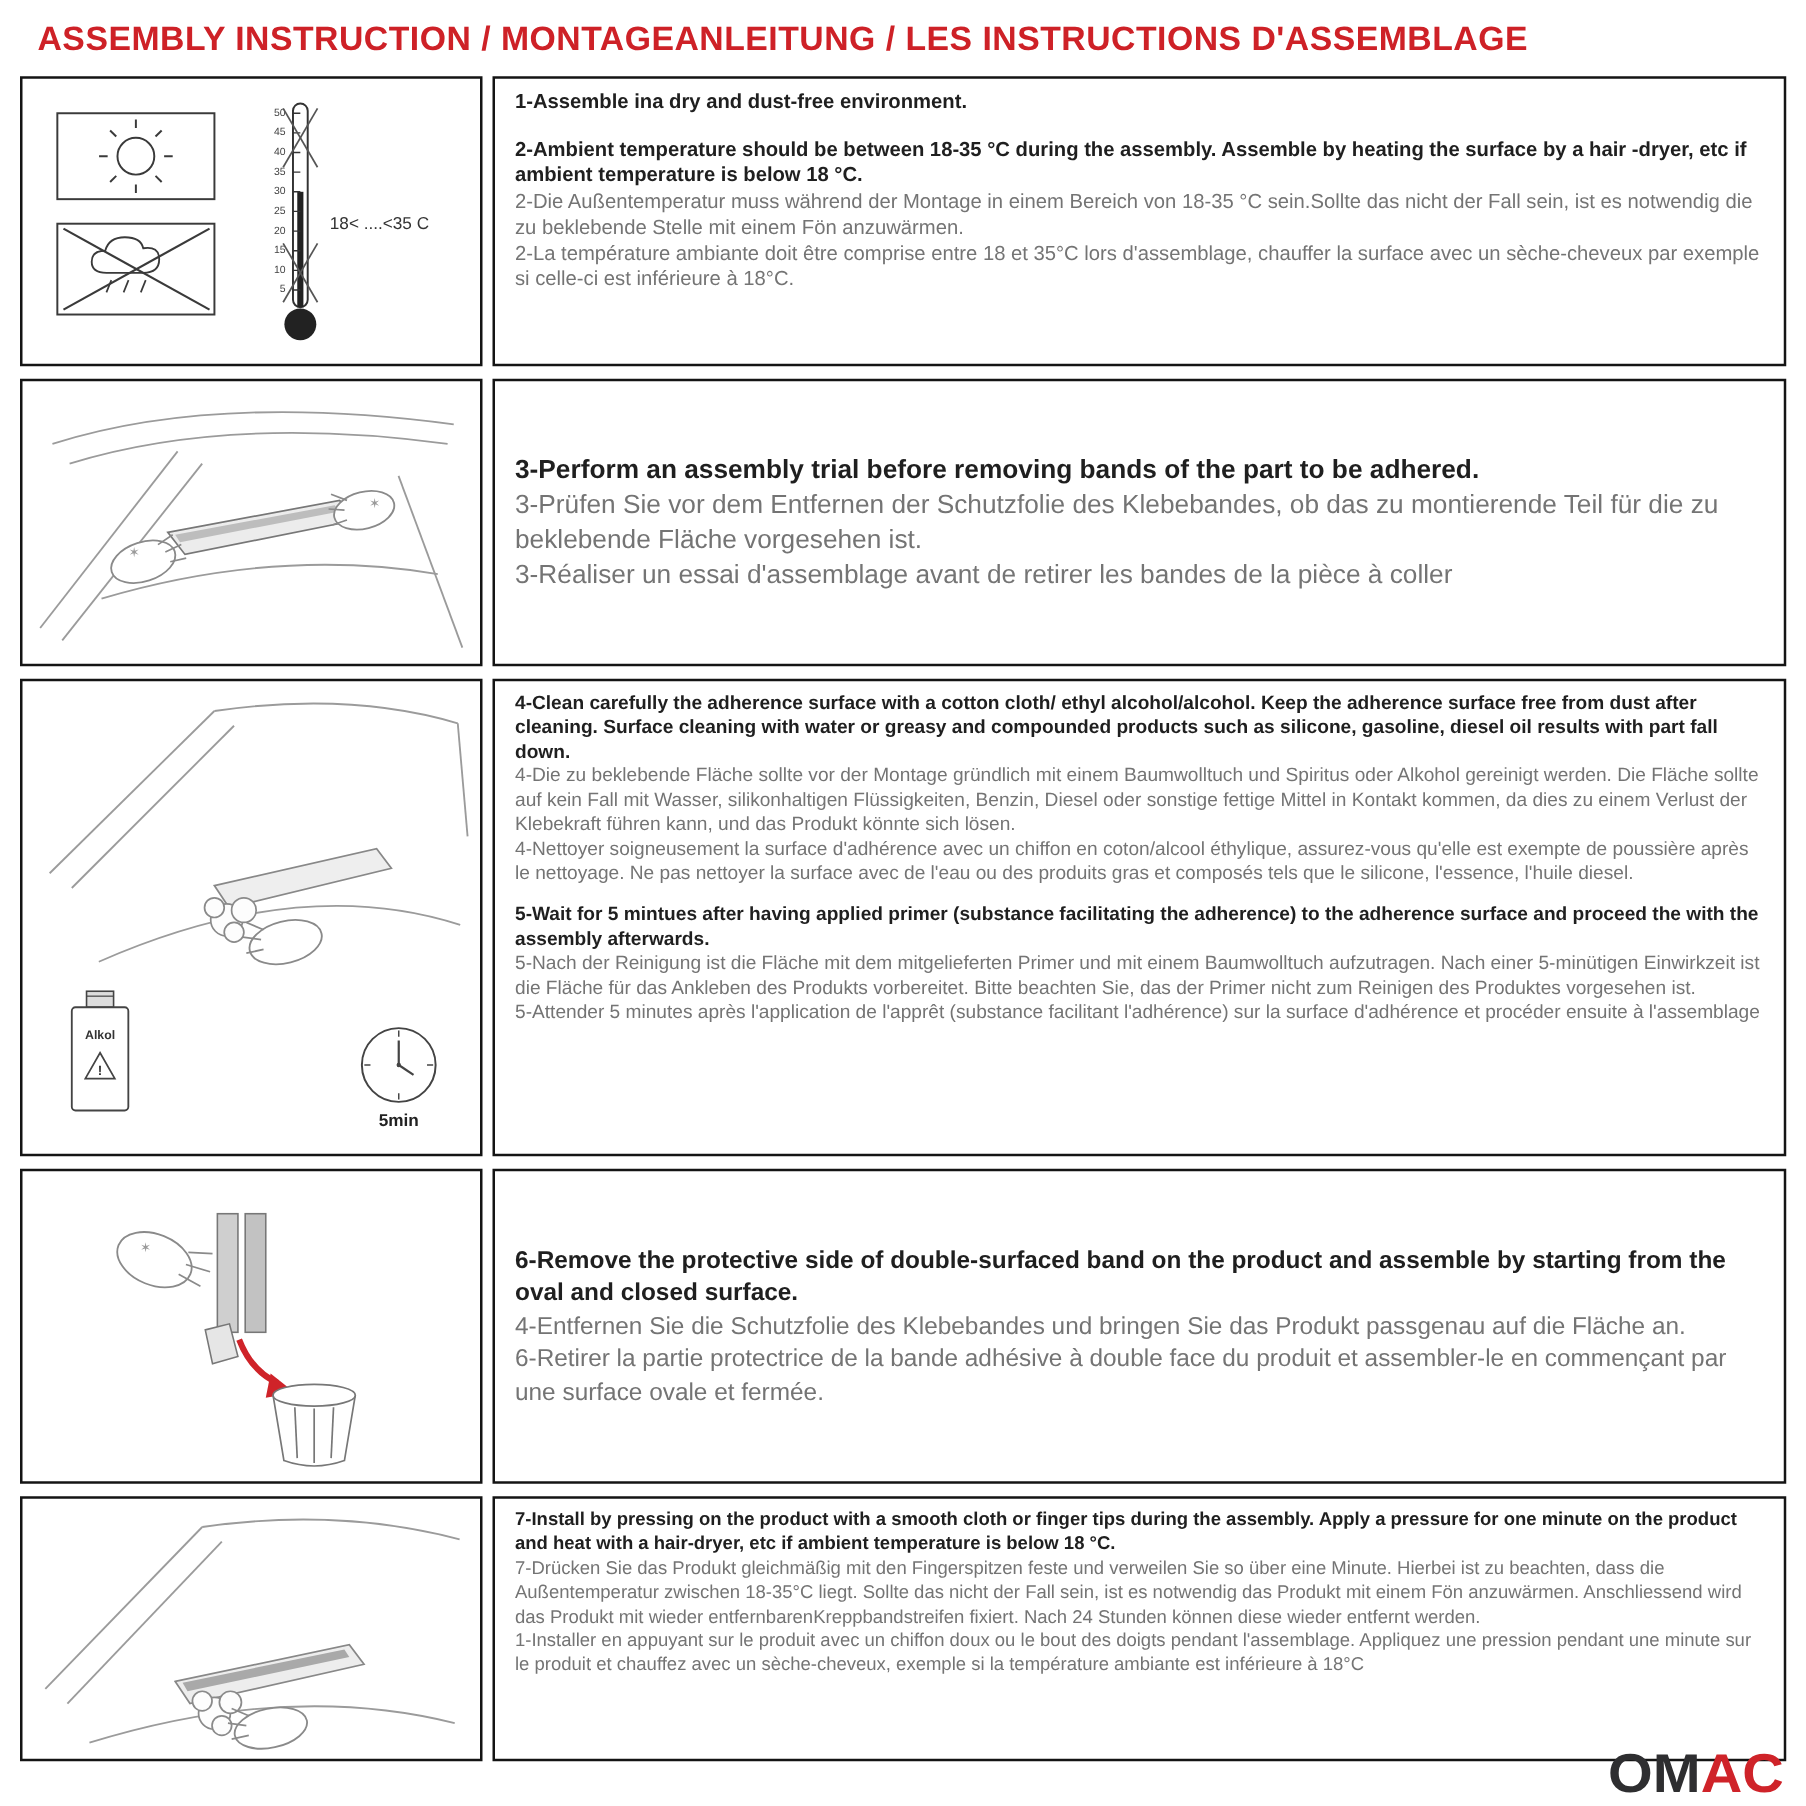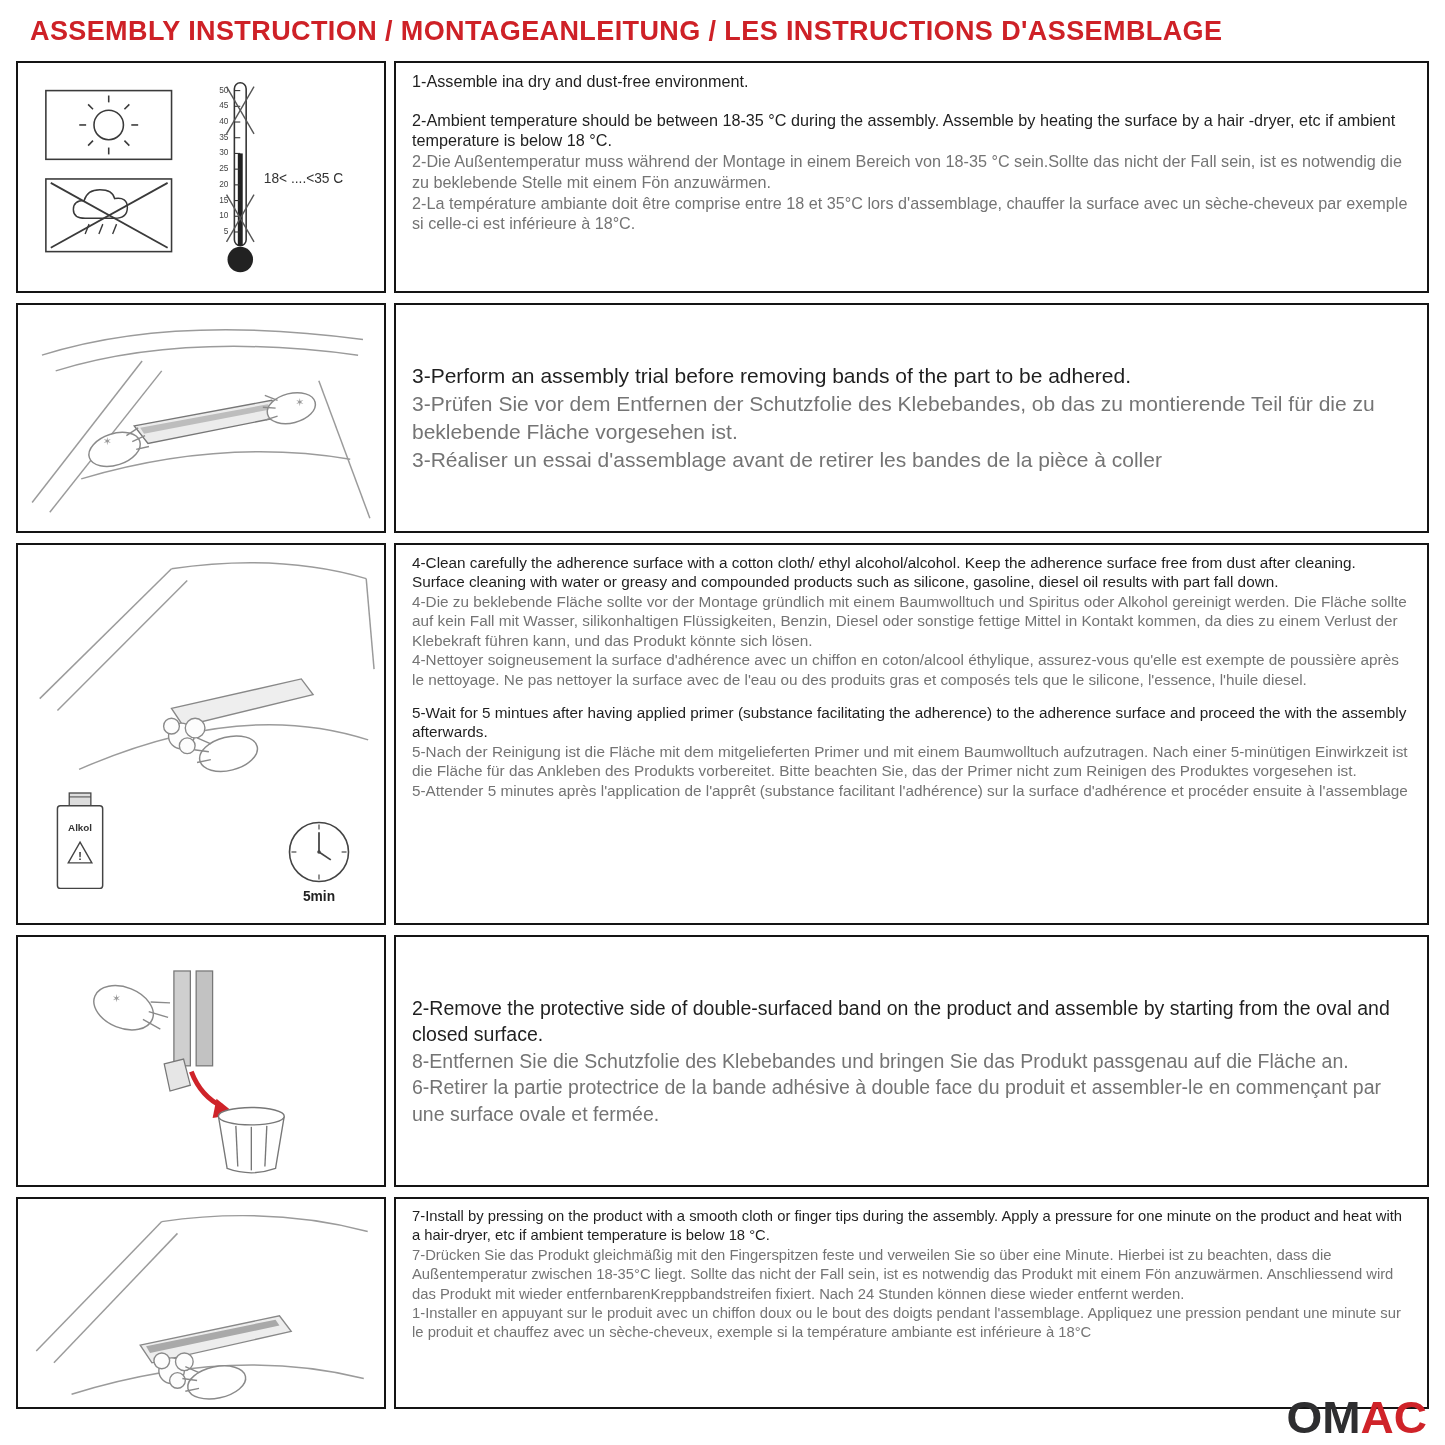--- a/index.html
+++ b/index.html
@@ -7,21 +7,21 @@
   .page{box-sizing:border-box;padding:10px 16px 0 16px;}
   .title{color:#ce2127;font-weight:bold;font-size:27px;letter-spacing:.4px;margin:6px 0 14px 14px;white-space:nowrap;}
   .rows{display:flex;flex-direction:column;gap:10px;}
   .row{display:flex;gap:8px;align-items:stretch;}
   .figure-box{flex:0 0 370px;width:370px;border:2px solid #141414;box-sizing:border-box;background:#fff;display:flex;align-items:center;justify-content:center;overflow:hidden;}
   .text-box{flex:1;border:2px solid #141414;box-sizing:border-box;padding:8px 16px;background:#fff;}
   .text-box.center{display:flex;flex-direction:column;justify-content:center;}
   .para{margin:0;}
   .gap18 .para + .para{margin-top:18px;}
   .gap16 .para + .para{margin-top:14px;}
-  .en{font-weight:normal;color:#1f1f1f;}
+  .en{font-weight:bold;color:#1f1f1f;}
   .de,.fr{color:#747474;}
   .fs16{font-size:16.2px;line-height:1.28;}
   .fs20{font-size:21px;line-height:1.33;}
   .fs15{font-size:15.3px;line-height:1.27;}
   .fs19{font-size:19.5px;line-height:1.36;}
   .fs14{font-size:14.8px;line-height:1.31;}
   .r1{min-height:232px;}
   .r2{min-height:230px;}
   .r3{min-height:382px;}
   .r4{min-height:252px;}
@@ -232,22 +232,22 @@
             <path d="M198,182 L207,236 Q232,245 257,236 L266,182"></path>
             <ellipse cx="232" cy="182" rx="34" ry="9"></ellipse>
             <line x1="216" y1="192" x2="218" y2="234"></line>
             <line x1="232" y1="193" x2="232" y2="238"></line>
             <line x1="248" y1="192" x2="246" y2="234"></line>
           </g>
         </svg>
       </div>
       <div class="text-box fs19 center">
         <div class="para">
-          <div class="en">2-Remove the protective side of double-surfaced band on the product and assemble by starting from the oval and closed surface.</div>
-          <div class="de">8-Entfernen Sie die Schutzfolie des Klebebandes und bringen Sie das Produkt passgenau auf die Fläche an.</div>
+          <div class="en">6-Remove the protective side of double-surfaced band on the product and assemble by starting from the oval and closed surface.</div>
+          <div class="de">4-Entfernen Sie die Schutzfolie des Klebebandes und bringen Sie das Produkt passgenau auf die Fläche an.</div>
           <div class="fr">6-Retirer la partie protectrice de la bande adhésive à double face du produit et assembler-le en commençant par une surface ovale et fermée.</div>
         </div>
       </div>
     </div>
 
     <div class="row r5">
       <div class="figure-box">
         <svg width="354" height="202" viewBox="0 0 360 206">
           <g stroke="#9b9b9b" fill="none" stroke-width="1.5">
             <path d="M12,152 L140,20"></path>

